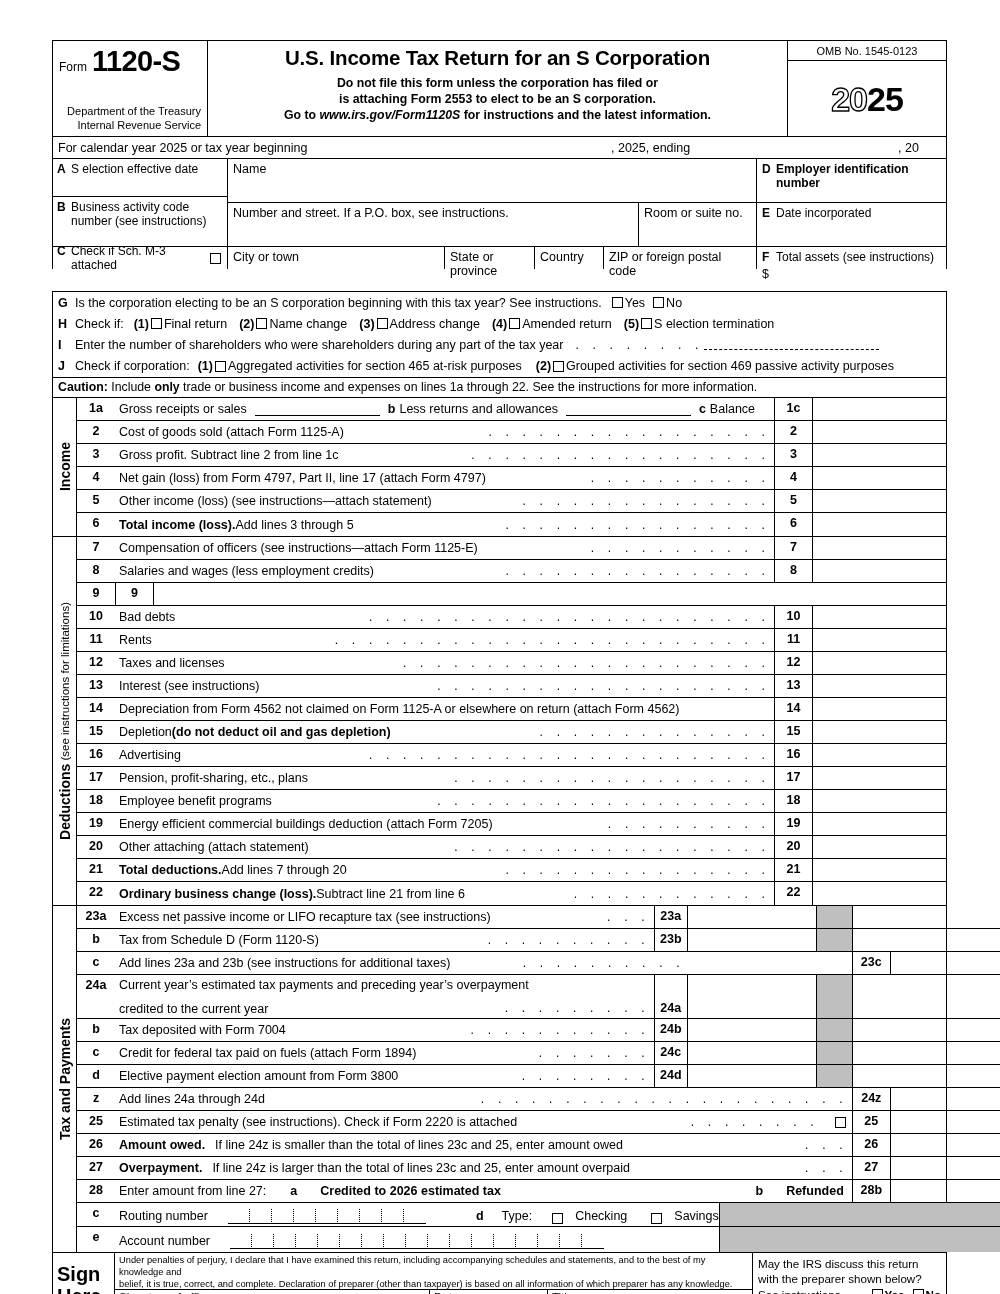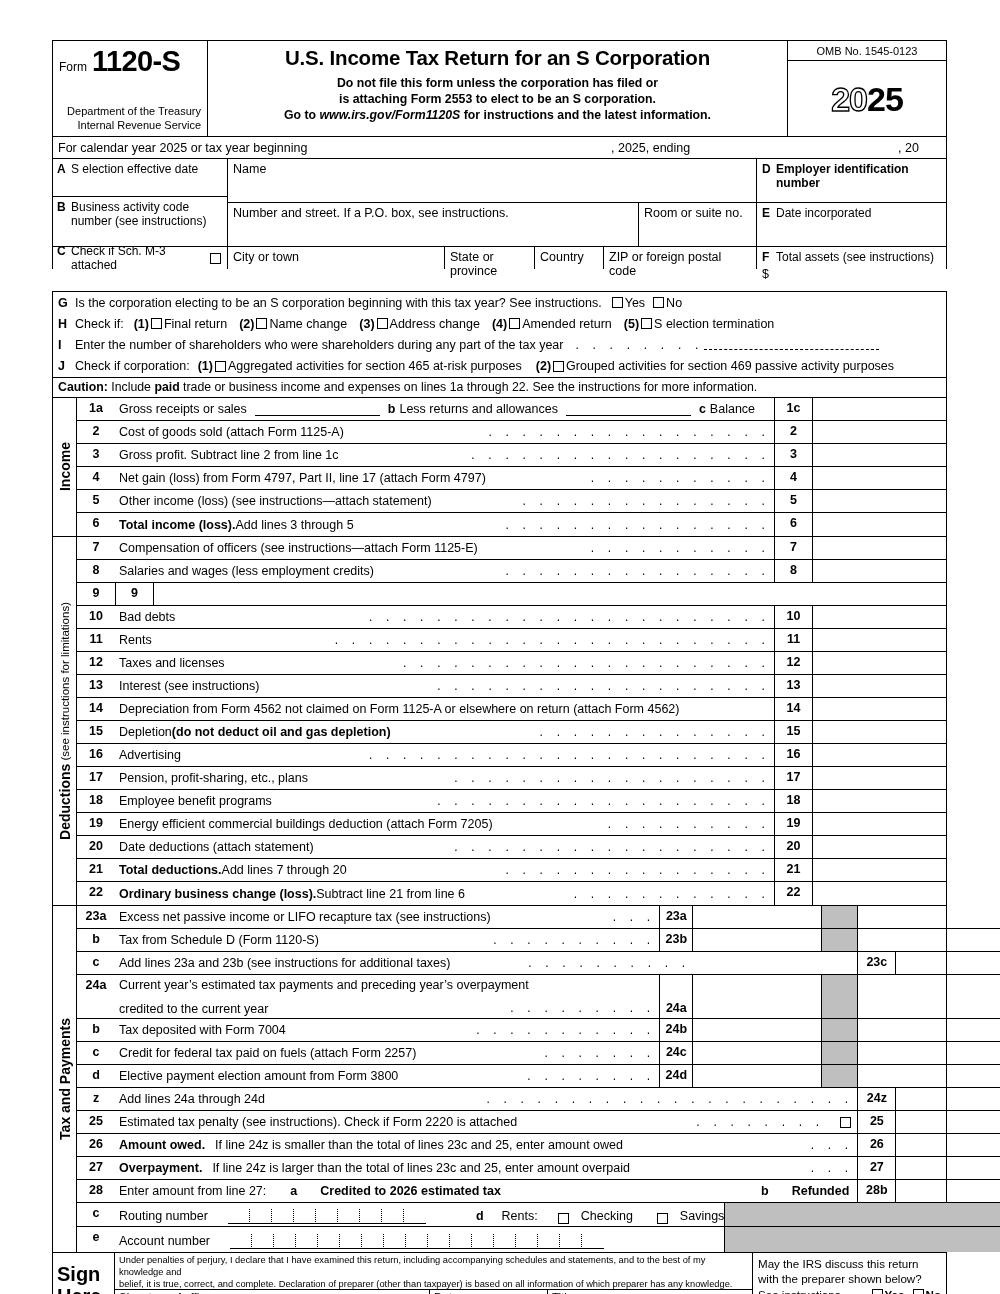--- a/index.html
+++ b/index.html
@@ -289,21 +289,21 @@
       <span class="ltr">J</span>
       <span>Check if corporation:</span>
       <span class="b" style="margin-left:8px">(1)</span>
           <span class="cb"></span>
           <span>Aggregated activities for section 465 at-risk purposes</span>
       <span class="b" style="margin-left:14px">(2)</span>
           <span class="cb"></span>
           <span>Grouped activities for section 469 passive activity purposes</span>
     </div>
     <div class="caution">
-      <span class="b">Caution:</span><span> Include </span><span class="b">paid</span><span> trade or business income and expenses on lines 1a through 22. See the instructions for more information.</span>
+      <span class="b">Caution:</span><span> Include </span><span class="b">only</span><span> trade or business income and expenses on lines 1a through 22. See the instructions for more information.</span>
     </div>
   </div>
 
   <div class="sect">
     <div class="vlabel">
       <span>Income</span>
     </div>
     <div class="lines">
       <div class="ln">
         <div class="no">1a</div>
@@ -484,21 +484,21 @@
         <div class="desc">
               <span class="nowrap">Energy efficient commercial buildings deduction (attach Form 7205)</span>
               <span class="dots">. . . . . . . . . .</span>
             </div>
         <div class="numcell">19</div>
         <div class="amt"></div>
       </div>
       <div class="ln">
         <div class="no">20</div>
         <div class="desc">
-              <span class="nowrap">Date deductions (attach statement)</span>
+              <span class="nowrap">Other attaching (attach statement)</span>
               <span class="dots">. . . . . . . . . . . . . . . . . . .</span>
             </div>
         <div class="numcell">20</div>
         <div class="amt"></div>
       </div>
       <div class="ln">
         <div class="no">21</div>
         <div class="desc">
               <span class="b nowrap">Total deductions.</span>
               <span class="nowrap"> Add lines 7 through 20</span>
@@ -588,21 +588,21 @@
         <div class="midno" style="padding-top:3px">24b</div>
         <div class="midbox"></div>
         <div class="gray"></div>
         <div class="rightno" style="border-right:0"></div>
         <div class="amt"></div>
       </div>
 
       <div class="tx" style="height:23px">
         <div class="no">c</div>
         <div class="desc">
-              <span class="nowrap">Credit for federal tax paid on fuels (attach Form 2257)</span>
+              <span class="nowrap">Credit for federal tax paid on fuels (attach Form 1894)</span>
               <span class="dots">. . . . . . .</span>
             </div>
         <div class="midno" style="padding-top:3px">24c</div>
         <div class="midbox"></div>
         <div class="gray"></div>
         <div class="rightno" style="border-right:0"></div>
         <div class="amt"></div>
       </div>
 
       <div class="tx" style="height:23px">
@@ -684,21 +684,21 @@
                 <i></i>
                 <i></i>
                 <i></i>
                 <i></i>
                 <i></i>
                 <i></i>
                 <i></i>
                 <i></i>
               </span>
           <span class="b" style="margin-left:40px;padding-bottom:1px">d</span>
-          <span style="margin-left:8px;padding-bottom:1px" class="nowrap">Rents:</span>
+          <span style="margin-left:8px;padding-bottom:1px" class="nowrap">Type:</span>
           <span class="cb" style="margin-left:10px"></span>
               <span style="padding-bottom:1px">Checking</span>
           <span class="cb" style="margin-left:14px"></span>
               <span style="padding-bottom:1px">Savings</span>
         </div>
         <div class="graywide"></div>
         <div class="grayamt"></div>
       </div>
 
       <div class="tx" style="height:25px;border-bottom:none">

